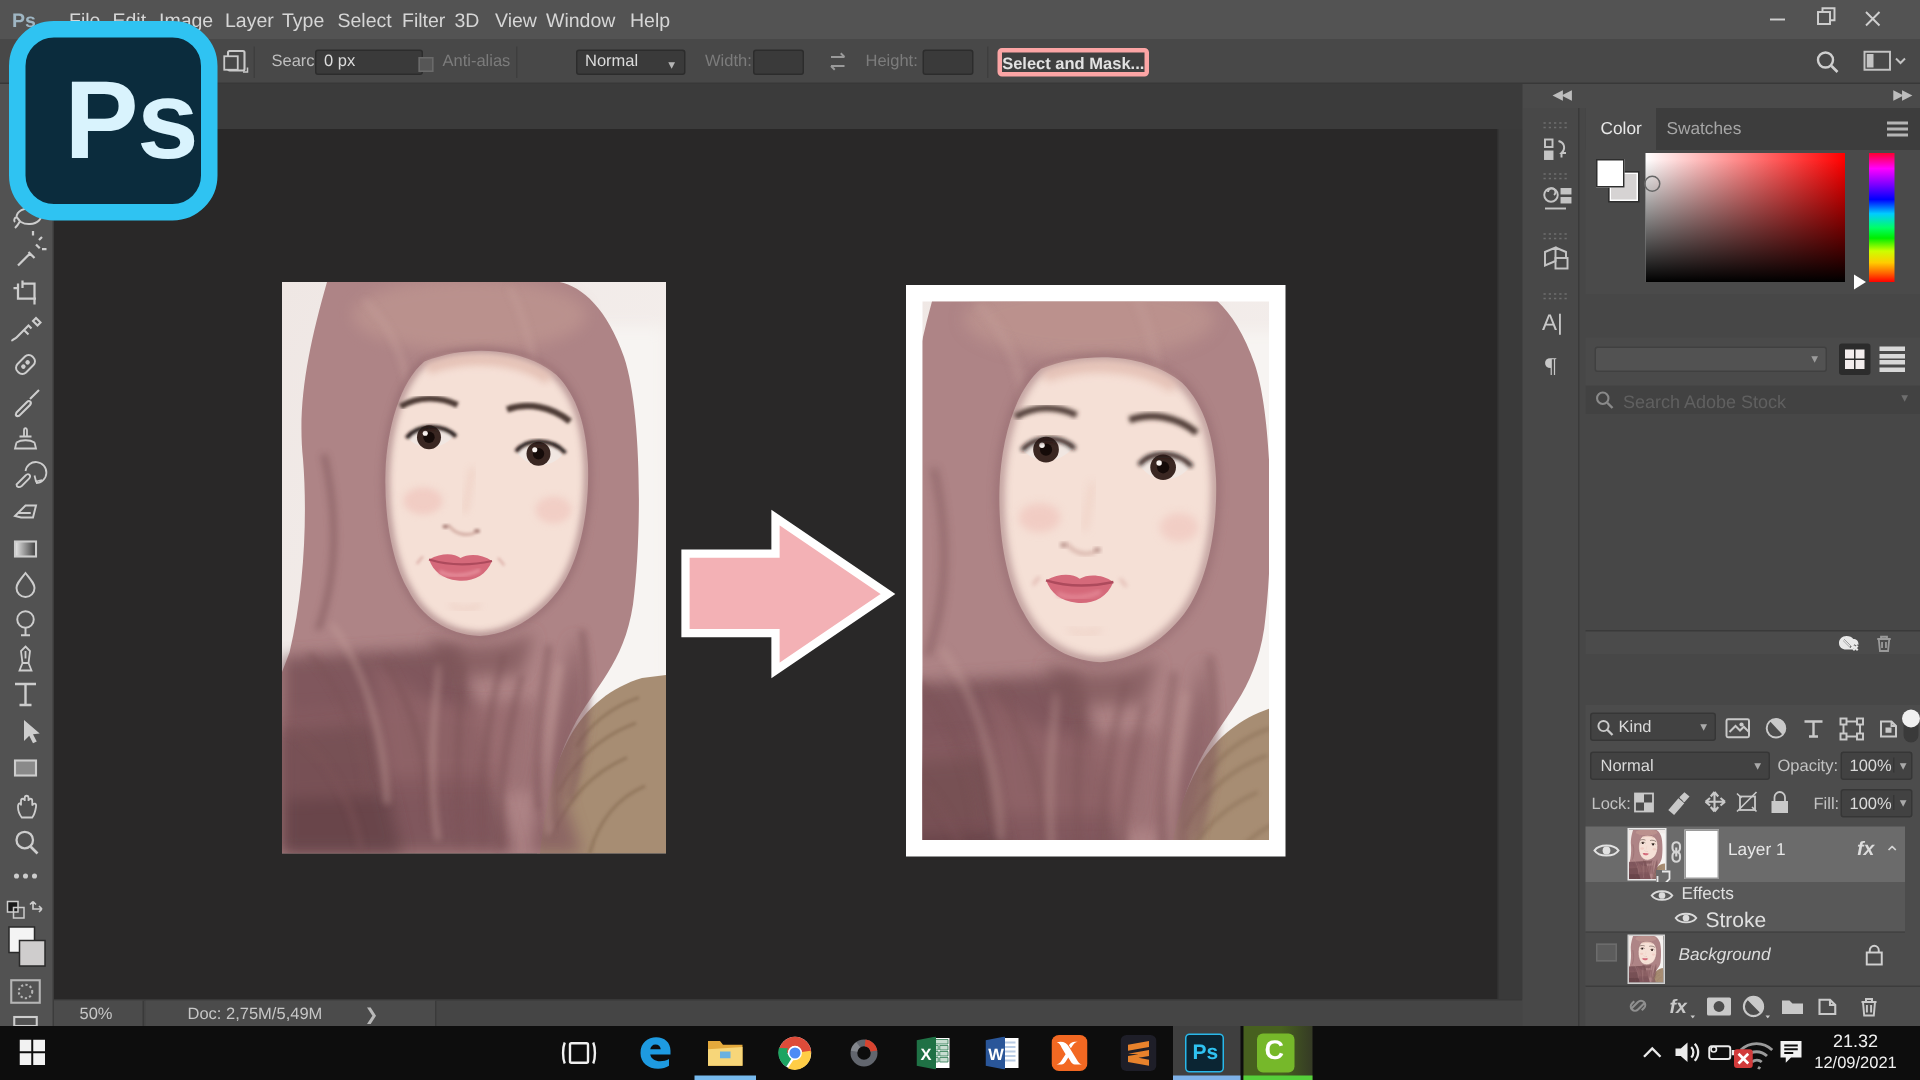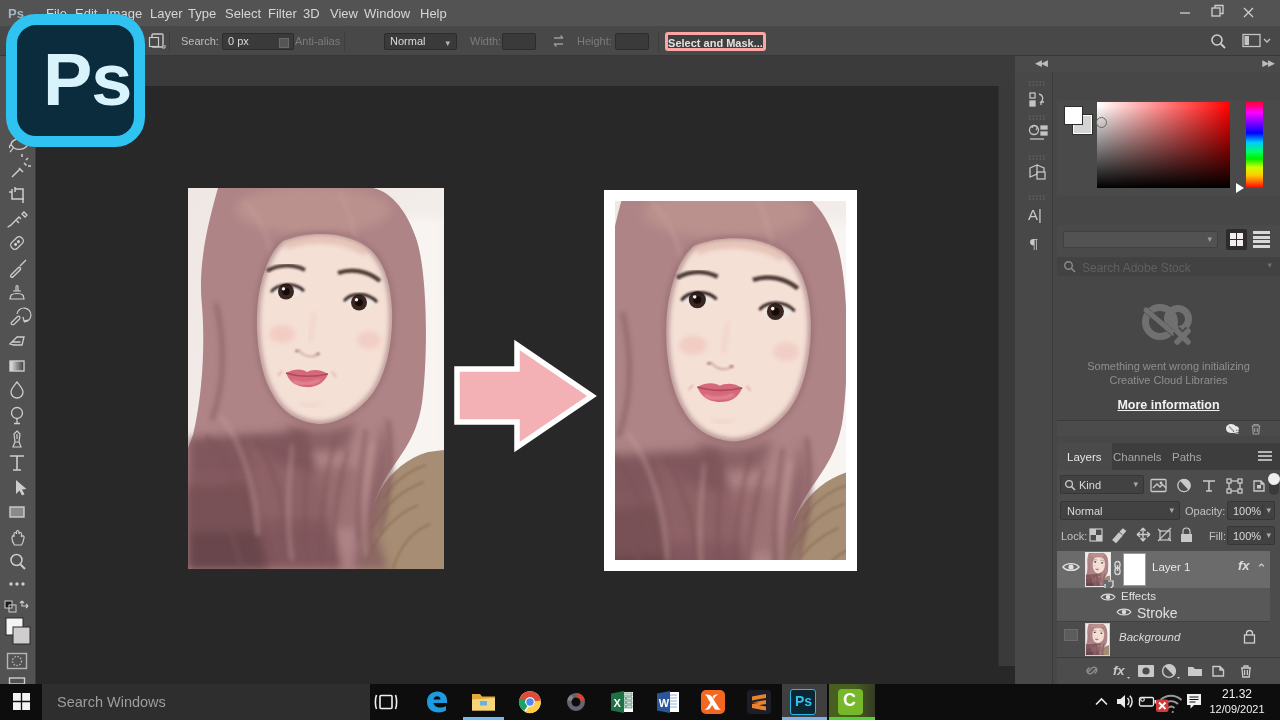--- a/index.html
+++ b/index.html
@@ -177,21 +177,21 @@
       <path d="M2 13 h10"></path>
       <rect x="34" y="8" width="8" height="8"></rect>
         <path d="M37 8 v-2.5 h8 v8 h-2.5"></path>
       <path d="M66 8 l9 9 M75 8 l-9 9"></path>
     </svg>
   </div>
 
   <div id="optbar" class="abs">
     <div class="sep" style="left:169px;"></div>
       <span class="lbl" style="left:181px;">Search:</span>
-    <div class="inputbox" style="left:222px; width:72px;">0 px</div>
+    <div class="inputbox" style="left:210px; width:72px;">0 px</div>
     <div class="abs" style="left:279px;top:12px;width:10px;height:10px;border:1px solid #6a6a6a;background:#565656;"></div>
     <span class="lbl dim" style="left:295px;">Anti-alias</span>
     <div class="sep" style="left:344px;"></div>
     <span class="lbl" style="left:356px;margin-top:27px;">Style:</span>
     <div class="inputbox" style="left:384px; width:73px;">Normal<span style="position:absolute;right:6px;top:2px;font-size:9px;color:#b5b5b5;">▾</span></div>
     <span class="lbl dim" style="left:470px;">Width:</span>
     <div class="inputbox" style="left:502px; width:34px;"></div>
     <span class="lbl dim" style="left:577px;">Height:</span>
     <div class="inputbox" style="left:615px; width:34px;"></div>
     <div class="sep" style="left:658px;"></div>
@@ -303,20 +303,29 @@
         <rect x="-9.5" y="-7.5" width="19" height="15" fill="none" stroke="#b5b5b5" stroke-width="1.4"></rect>
         <circle cx="0" cy="0" r="4.5" stroke="#b5b5b5" stroke-width="1.4" stroke-dasharray="1.5,1.5"></circle>
       </g>
     <g transform="translate(17,625)">
         <rect x="-7.5" y="-3" width="15" height="6" fill="none" stroke="#cdcdcd" stroke-width="1.4"></rect>
       </g>
   </svg>
 
   <div id="tabbar" class="abs"></div>
 
+  <div id="status" class="abs">
+    <div class="f1">
+        <span style="position:absolute;left:17px;top:3px;">50%</span>
+      </div>
+    <div class="f2">
+        <span style="position:absolute;left:28px;top:3px;">Doc: 2,75M/5,49M</span>
+      </div>
+    <span style="position:absolute;left:207px;top:3px;color:#b9b9b9;">❯</span>
+  </div>
 
   <div id="rightcol" class="abs"></div>
   <div id="collapsebar" class="abs">
     <span style="position:absolute;left:20px;top:2px;font-size:9px;letter-spacing:-1px;">◀◀</span>
     <span style="position:absolute;right:6px;top:2px;font-size:9px;letter-spacing:-1px;">▶▶</span>
   </div>
   <div id="iconstrip" class="abs"></div>
   <div id="panels" class="abs"></div>
 
   <svg class="abs" style="left:1022px;top:80px;" width="30" height="170" viewBox="0 0 30 170" fill="none" stroke="#c4c4c4" stroke-width="1.3">
@@ -335,20 +344,29 @@
       <rect x="19" y="46" width="6" height="3" fill="#c4c4c4"></rect>
         <rect x="19" y="52" width="6" height="3" fill="#c4c4c4"></rect>
         <path d="M8 59 h14"></path>
       <path d="M8 88 l7 -3 l0 9 l-7 3 Z M15 85 l7 3 l0 4"></path>
         <rect x="15" y="92" width="8" height="7"></rect>
       <text x="6" y="140" font-size="15" fill="#c8c8c8" stroke="none" font-family="Liberation Sans">A|</text>
       <text x="8" y="170" font-size="17" fill="#c8c8c8" stroke="none" font-family="Liberation Serif">¶</text>
     </g>
   </svg>
 
+  <div class="abs" style="left:1057px;top:72px;width:223px;height:28px;background:#3d3d3d;">
+    <div class="ptab act" style="left:0;">Color</div>
+    <div class="ptab" style="left:44px;">Swatches</div>
+    <div class="burger">
+        <div></div>
+        <div></div>
+        <div></div>
+      </div>
+  </div>
   <div class="abs" style="left:1057px;top:100px;width:223px;height:96px;background:#4a4a4a;"></div>
   <div class="abs" style="left:1064px;top:106px;width:19px;height:19px;background:#fff;border:1px solid #2e2e2e;z-index:3;"></div>
   <div class="abs" style="left:1073px;top:115px;width:19px;height:19px;background:#d6d3d3;border:1px solid #fff;outline:1px solid #2e2e2e;z-index:2;"></div>
   <div class="abs" style="left:1097px;top:102px;width:133px;height:86px;background:linear-gradient(to top,#000,rgba(0,0,0,0) 95%),linear-gradient(to right,#fff,#f00);"></div>
   <div class="abs" style="left:1096px;top:117px;width:11px;height:11px;border:1.5px solid #666;border-radius:50%;"></div>
   <div class="abs" style="left:1246px;top:102px;width:17px;height:86px;background:linear-gradient(to bottom,#ff0030 0%,#ff00ff 12%,#7700ff 25%,#0000ff 36%,#00ccff 47%,#00ff66 58%,#00ee00 66%,#ccff00 76%,#ffcc00 85%,#ff6600 93%,#ff0000 100%);"></div>
   <div class="abs" style="left:1236px;top:183px;width:0;height:0;border-left:8px solid #fff;border-top:5px solid transparent;border-bottom:5px solid transparent;"></div>
 
   <div class="abs" style="left:1057px;top:225px;width:223px;height:51px;background:#4a4a4a;"></div>
   <div class="abs" style="left:1063px;top:231px;width:155px;height:17px;background:#525252;border:1px solid #404040;border-radius:2px;">
@@ -367,57 +385,32 @@
     <div style="height:3px;background:#d8d8d8;"></div>
   </div>
   <div class="abs" style="left:1057px;top:257px;width:223px;height:19px;background:#424242;">
     <svg style="position:absolute;left:6px;top:3px;" width="13" height="13" viewBox="0 0 13 13">
         <circle cx="5.5" cy="5.5" r="3.8" fill="none" stroke="#8a8a8a" stroke-width="1.4"></circle>
         <path d="M8.5 8.5 L12 12" stroke="#8a8a8a" stroke-width="1.6"></path>
       </svg>
     <span style="position:absolute;left:25px;top:4px;font-size:12px;color:#606060;">Search Adobe Stock</span>
     <span style="position:absolute;right:8px;top:3px;color:#6e6e6e;font-size:9px;">▾</span>
   </div>
-  <div class="abs" style="left:1057px;top:276px;width:223px;height:144px;background:#474747;">
-    <svg style="position:absolute;left:78px;top:22px;" width="64" height="52" viewBox="0 0 64 52">
-      <g fill="none" stroke="#707070" stroke-width="7">
-        <circle cx="25" cy="24" r="14.5"></circle>
-        <circle cx="43" cy="21" r="10.5"></circle>
-      </g>
-      <path d="M12 13 L40 37" stroke="#474747" stroke-width="6"></path>
-      <path d="M11 12 L38 35" stroke="#707070" stroke-width="5" stroke-linecap="round"></path>
-      <path d="M41 32 l13 13 M54 32 l-13 13" stroke="#474747" stroke-width="9"></path>
-      <path d="M42 33 l11 11 M53 33 l-11 11" stroke="#707070" stroke-width="5.5" stroke-linecap="round"></path>
-    </svg>
-    <div style="position:absolute;left:0;top:84px;width:223px;text-align:center;font-size:11px;color:#8f8f8f;">Something went wrong initializing</div>
-    <div style="position:absolute;left:0;top:98px;width:223px;text-align:center;font-size:11px;color:#8f8f8f;">Creative Cloud Libraries</div>
-    <div style="position:absolute;left:0;top:122px;width:223px;text-align:center;font-size:12.5px;color:#f2f2f2;font-weight:bold;text-decoration:underline;">More information</div>
-  </div>
   <div class="abs" style="left:1057px;top:420px;width:223px;height:16px;background:#4b4b4b;border-top:1px solid #3a3a3a;">
     <svg style="position:absolute;right:40px;top:2px;" width="15" height="12" viewBox="0 0 15 12">
         <path d="M6 1 C3 1 1 3.2 1 5.6 C1 8.2 3 10 5.8 10 L10 10 C12.5 10 14 8.4 14 6.4 C14 4.3 12.5 3 10.5 3 C9.8 1.8 8 1 6 1 Z" fill="#e8e8e8"></path>
         <path d="M4 3.5 L9 8.5 M11 7 l3 3 M14 7 l-3 3" stroke="#4b4b4b" stroke-width="1.2"></path>
         <path d="M3.5 3 L8.5 8" stroke="#e8e8e8" stroke-width="1"></path>
         <path d="M10.5 7.5 l3 3 M13.5 7.5 l-3 3" stroke="#e8e8e8" stroke-width="1.4"></path>
       </svg>
     <svg style="position:absolute;right:18px;top:2px;" width="12" height="12" viewBox="0 0 12 12" stroke="#9a9a9a" fill="none" stroke-width="1.2">
         <path d="M1.5 3 h9 M4 3 v-1.5 h4 v1.5 M2.5 3 l0.8 8 h5.4 l0.8 -8 M4.7 5 v4 M7.3 5 v4"></path>
       </svg>
   </div>
 
-  <div class="abs" style="left:1057px;top:443px;width:223px;height:27px;background:#3d3d3d;">
-    <div class="ptab act" style="left:0;top:0;height:27px;">Layers</div>
-    <div class="ptab" style="left:46px;">Channels</div>
-    <div class="ptab" style="left:105px;">Paths</div>
-    <div class="burger" style="top:8px;">
-        <div></div>
-        <div></div>
-        <div></div>
-      </div>
-  </div>
   <div class="abs" style="left:1057px;top:470px;width:223px;height:214px;background:#4c4c4c;"></div>
 
   <div class="abs" style="left:1060px;top:475px;width:84px;height:19px;background:#424242;border:1px solid #363636;border-radius:2px;">
     <svg style="position:absolute;left:3px;top:3px;" width="12" height="12" viewBox="0 0 12 12">
         <circle cx="5" cy="5" r="3.4" fill="none" stroke="#c9c9c9" stroke-width="1.3"></circle>
         <path d="M7.5 7.5 L11 11" stroke="#c9c9c9" stroke-width="1.5"></path>
       </svg>
     <span style="position:absolute;left:18px;top:3px;font-size:11px;color:#dadada;">Kind</span>
     <span style="position:absolute;right:5px;top:3px;color:#aaa;font-size:9px;">▾</span>
   </div>
@@ -529,21 +522,20 @@
       <path d="M79.7 4.3 L88.7 13.5 A6.4 6.4 0 0 0 79.7 4.3 Z" fill="#c9c9c9"></path>
     <path d="M92 15 l3 0 l-1.5 2 Z" fill="#c9c9c9"></path>
     <path d="M103 14 v-9 l5 0 l2 2 l7 0 l0 7 Z" fill="#c9c9c9"></path>
     <path d="M128 14 v-9.5 h7 l3.5 3.5 v6 Z M135 4.5 v3.5 h3.5" fill="none" stroke="#c9c9c9" stroke-width="1.4"></path>
     <g fill="none" stroke="#c9c9c9" stroke-width="1.3">
         <path d="M156 6 h10 M159 6 v-2 h4 v2 M157 6 l0.8 9 h6.4 l0.8 -9 M159.6 8 v5 M162.4 8 v5"></path>
       </g>
   </svg>
 
   <div id="taskbar" class="abs">
-    <div id="searchbox">Search Windows</div>
     <svg style="position:absolute;left:13px;top:9px;" width="17" height="17" viewBox="0 0 18 18">
         <path d="M0 0 h8.3 v8.3 h-8.3 Z M9.7 0 h8.3 v8.3 h-8.3 Z M0 9.7 h8.3 v8.3 h-8.3 Z M9.7 9.7 h8.3 v8.3 h-8.3 Z" fill="#f2f2f2"></path>
       </svg>
     <svg style="position:absolute;left:374px;top:9px;" width="24" height="18" viewBox="0 0 24 18" fill="none" stroke="#f0f0f0" stroke-width="1.6">
         <rect x="6" y="2.5" width="12" height="13" rx="1"></rect>
         <path d="M2.5 2 c-1.5 3.5 -1.5 10.5 0 14 M21.5 2 c1.5 3.5 1.5 10.5 0 14"></path>
       </svg>
 
     <svg style="position:absolute;left:425px;top:6px;" width="24" height="24" viewBox="0 0 24 24">
         <path d="M2 12 C2 5 7 1.5 12.5 1.5 C18 1.5 22 5 22 10.5 L22 13 L8.5 13 C9 16 12 17.5 15 17.5 C17 17.5 19.5 17 21 16 L21 20.5 C19 21.8 16.5 22.5 13.8 22.5 C7 22.5 2 18.5 2 12 Z M8.5 9.5 L15.5 9.5 C15.3 7.5 14 6.3 12 6.3 C10 6.3 8.8 7.7 8.5 9.5 Z" fill="#1e9ae0"></path>

